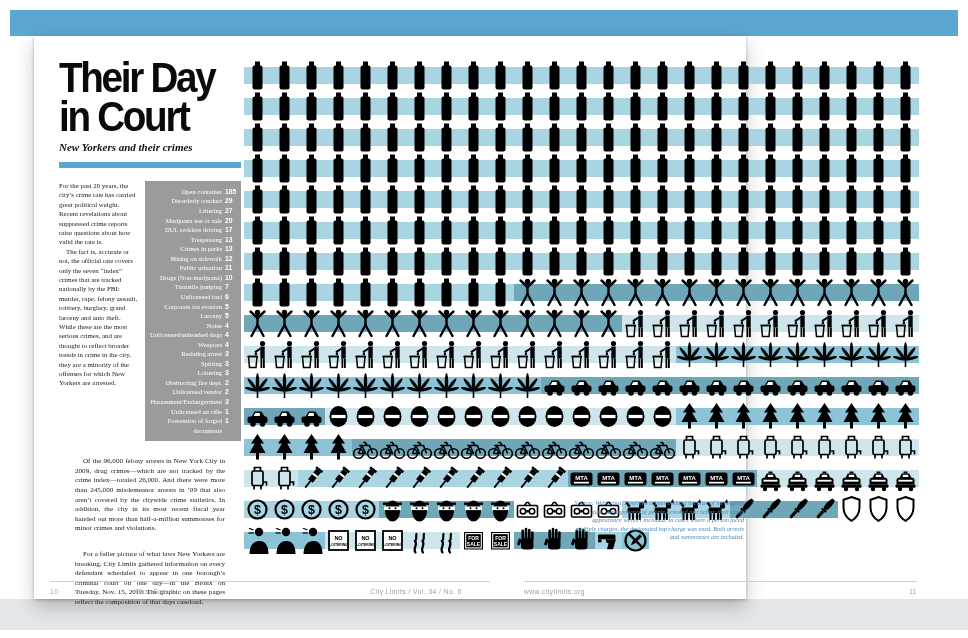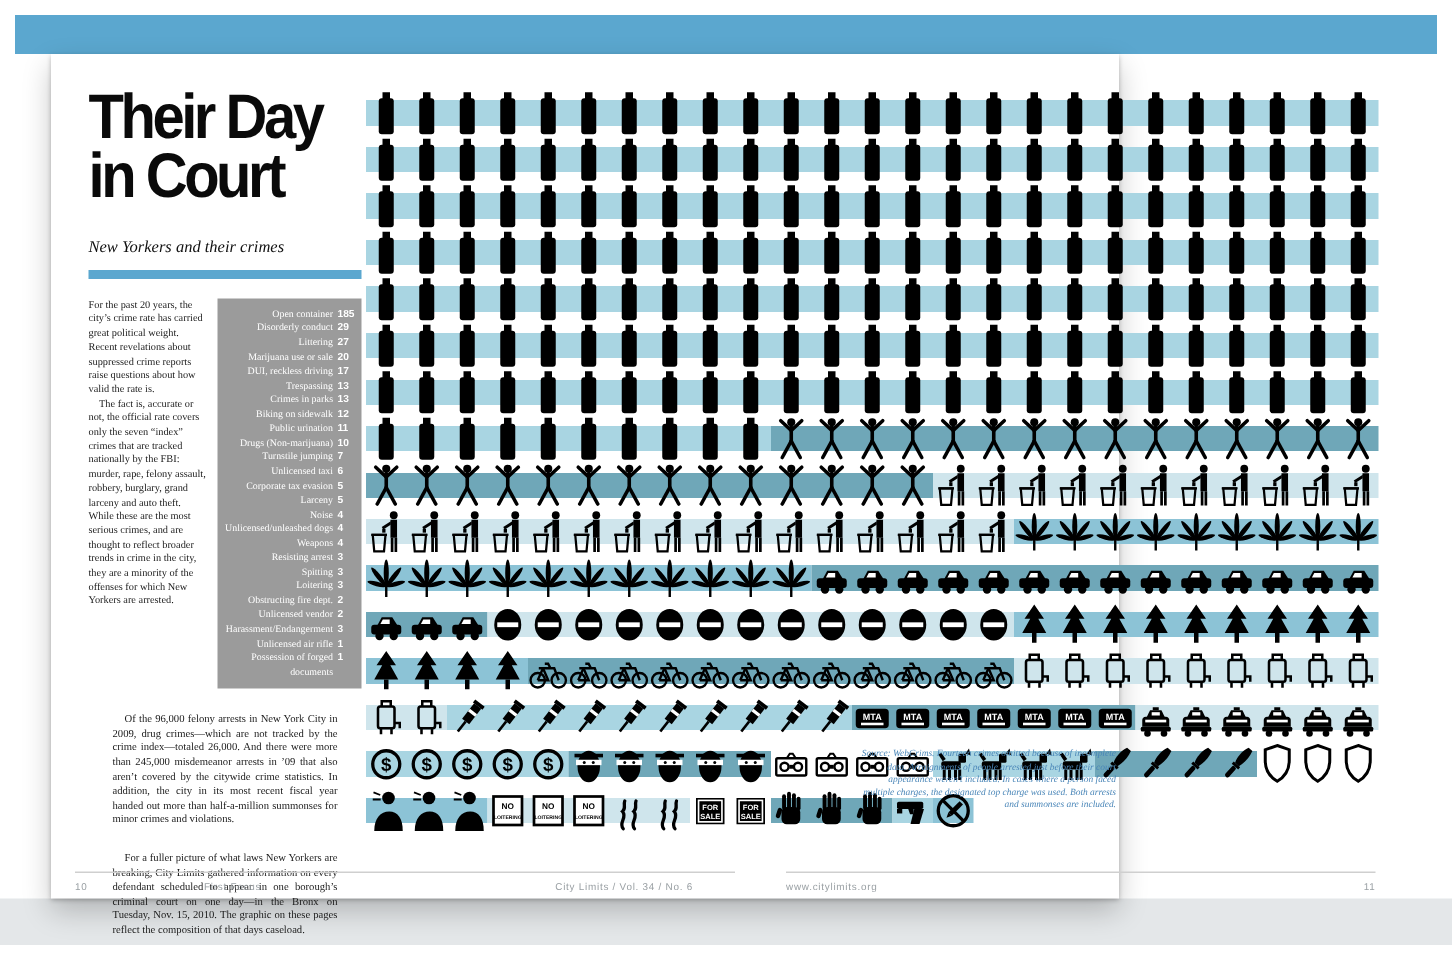--- a/index.html
+++ b/index.html
@@ -7,21 +7,21 @@
          font-family:"Liberation Serif",serif;color:#1a1a1a;}
   .topbar{position:absolute;left:10px;right:10px;top:10px;height:26px;background:#5ba7cf;}
   .bottomstrip{position:absolute;left:0;right:0;top:599px;height:31px;background:#e4e7e9;}
   .sheet{position:absolute;left:34px;top:36px;width:712px;height:563px;background:#fff;
          box-shadow:0 1px 3px rgba(0,0,0,.25),0 8px 18px rgba(0,0,0,.22);z-index:2;}
 
   
   .leftcol{position:absolute;left:25px;top:22px;width:182px;}
   .title{font-family:"Liberation Sans",sans-serif;font-weight:bold;font-size:42px;
          line-height:.94;letter-spacing:-2.5px;transform:scaleX(.92);transform-origin:0 0;color:#0a0a0a;}
-  .subtitle{font-style:italic;font-weight:normal;font-size:11px;margin-top:22px;color:#111;}
+  .subtitle{font-style:italic;font-weight:bold;font-size:11px;margin-top:4px;color:#111;}
   .rule{height:6px;width:182px;margin-top:9px;background:#5ba7cf;}
   .twocol{display:flex;margin-top:13px;align-items:flex-start;}
   .intro{width:80px;margin-right:6px;font-size:6.9px;line-height:9.4px;text-align:left;}
   .intro p{margin:0;}
   .intro p + p{text-indent:7px;}
   .statsbox{width:96px;background:#9b9b9b;color:#fff;padding:6px 4px 6px 3px;box-sizing:border-box;}
   .stat-row{display:flex;align-items:flex-start;line-height:9.55px;font-size:6.6px;}
   .stat-label{flex:1;text-align:right;padding-right:3px;}
   .stat-num{width:12px;text-align:left;font-weight:bold;font-family:"Liberation Sans",sans-serif;font-size:6.8px;}
   .bodytext{margin-top:8px;width:182px;font-size:7.1px;line-height:9.6px;text-align:justify;}

